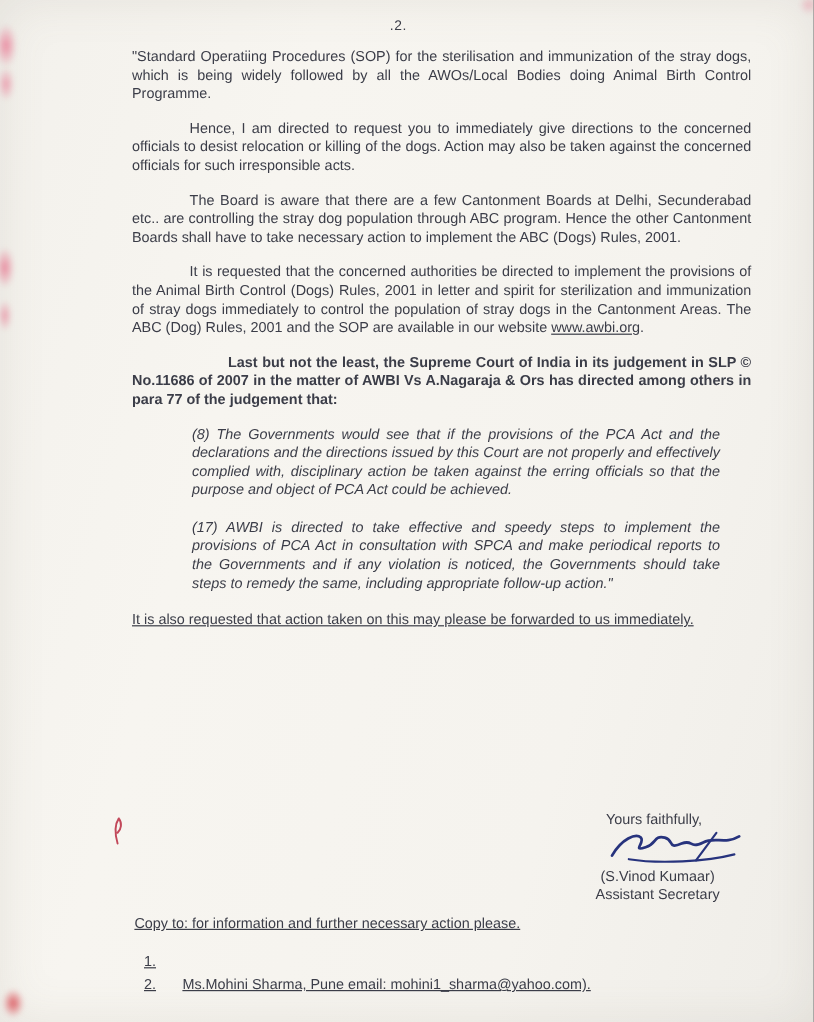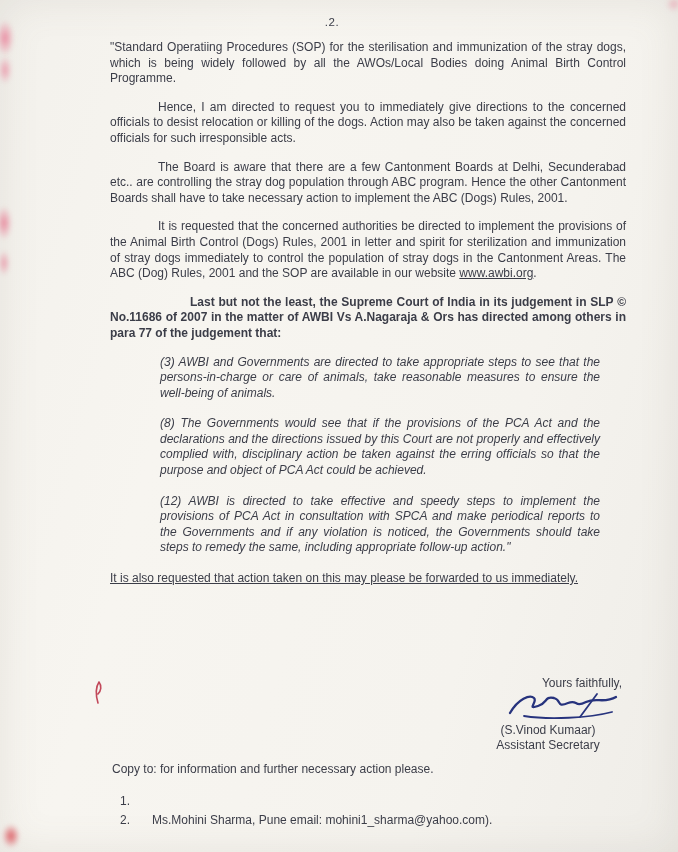--- a/index.html
+++ b/index.html
@@ -42,29 +42,30 @@
   .link { text-decoration: underline; cursor: pointer; }
   .sig-block {
     position: absolute;
     top: 676px;
     right: 50px;
     width: 160px;
     text-align: center;
     font-size: 12px;
     line-height: 15px;
   }
-  .sig-block .valediction { text-align: right; padding-right: 6px; }
+  .sig-block .valediction { padding-right: 6px; }
   .scribble { display: block; margin: 0 6px 0 auto; }
   .copy-section {
     position: absolute;
     left: 112px;
     top: 762px;
     width: 480px;
     font-size: 12px;
     line-height: 15px;
+    text-decoration: underline;
   }
   .copy-heading { margin-bottom: 17px; }
   .copy-item { display: flex; margin-bottom: 4px; }
   .copy-item .num { width: 32px; margin-left: 8px; flex: 0 0 auto; }
   .smudge {
     position: absolute;
     border-radius: 50%;
     filter: blur(2px);
     pointer-events: none;
   }
@@ -91,23 +92,22 @@
   <div class="page-number">.2.</div>
 
   <div class="content">
     <p class="para">"Standard Operatiing Procedures (SOP) for the sterilisation and immunization of the stray dogs, which is being widely followed by all the AWOs/Local Bodies doing Animal Birth Control Programme.</p>
     <p class="para indent">Hence, I am directed to request you to immediately give directions to the concerned officials to desist relocation or killing of the dogs. Action may also be taken against the concerned officials for such irresponsible acts.</p>
     <p class="para indent">The Board is aware that there are a few Cantonment Boards at Delhi, Secunderabad etc.. are controlling the stray dog population through ABC program. Hence the other Cantonment Boards shall have to take necessary action to implement the ABC (Dogs) Rules, 2001.</p>
     <p class="para indent"><span>It is requested that the concerned authorities be directed to implement the provisions of the Animal Birth Control (Dogs) Rules, 2001 in letter and spirit for sterilization and immunization of stray dogs immediately to control the population of stray dogs in the Cantonment Areas. The ABC (Dog) Rules, 2001 and the SOP are available in our website </span><span class="link">www.awbi.org</span><span>.</span></p>
     <p class="para indent-lg">Last but not the least, the Supreme Court of India in its judgement in SLP © No.11686 of 2007 in the matter of AWBI Vs A.Nagaraja &amp; Ors has directed among others in para 77 of the judgement that:</p>
 
     <div class="quote-block">
-      <p class="quote">(3) AWBI and Governments are directed to take appropriate steps to see that the persons-in-charge or care of animals, take reasonable measures to ensure the well-being of animals.</p>
       <p class="quote">(8) The Governments would see that if the provisions of the PCA Act and the declarations and the directions issued by this Court are not properly and effectively complied with, disciplinary action be taken against the erring officials so that the purpose and object of PCA Act could be achieved.</p>
-      <p class="quote">(12) AWBI is directed to take effective and speedy steps to implement the provisions of PCA Act in consultation with SPCA and make periodical reports to the Governments and if any violation is noticed, the Governments should take steps to remedy the same, including appropriate follow-up action."</p>
+      <p class="quote">(17) AWBI is directed to take effective and speedy steps to implement the provisions of PCA Act in consultation with SPCA and make periodical reports to the Governments and if any violation is noticed, the Governments should take steps to remedy the same, including appropriate follow-up action."</p>
     </div>
 
     <p class="para closing">It is also requested that action taken on this may please be forwarded to us immediately.</p>
   </div>
 
   <svg class="pen-mark" width="16" height="26" viewBox="0 0 16 26">
     <path d="M9 2 C 5 8, 6 16, 8 23 M9 2 C 12 6, 11 11, 8 14" stroke="#c2485a" stroke-width="1.6" fill="none" stroke-linecap="round"></path>
   </svg>
 
   <div class="sig-block">

